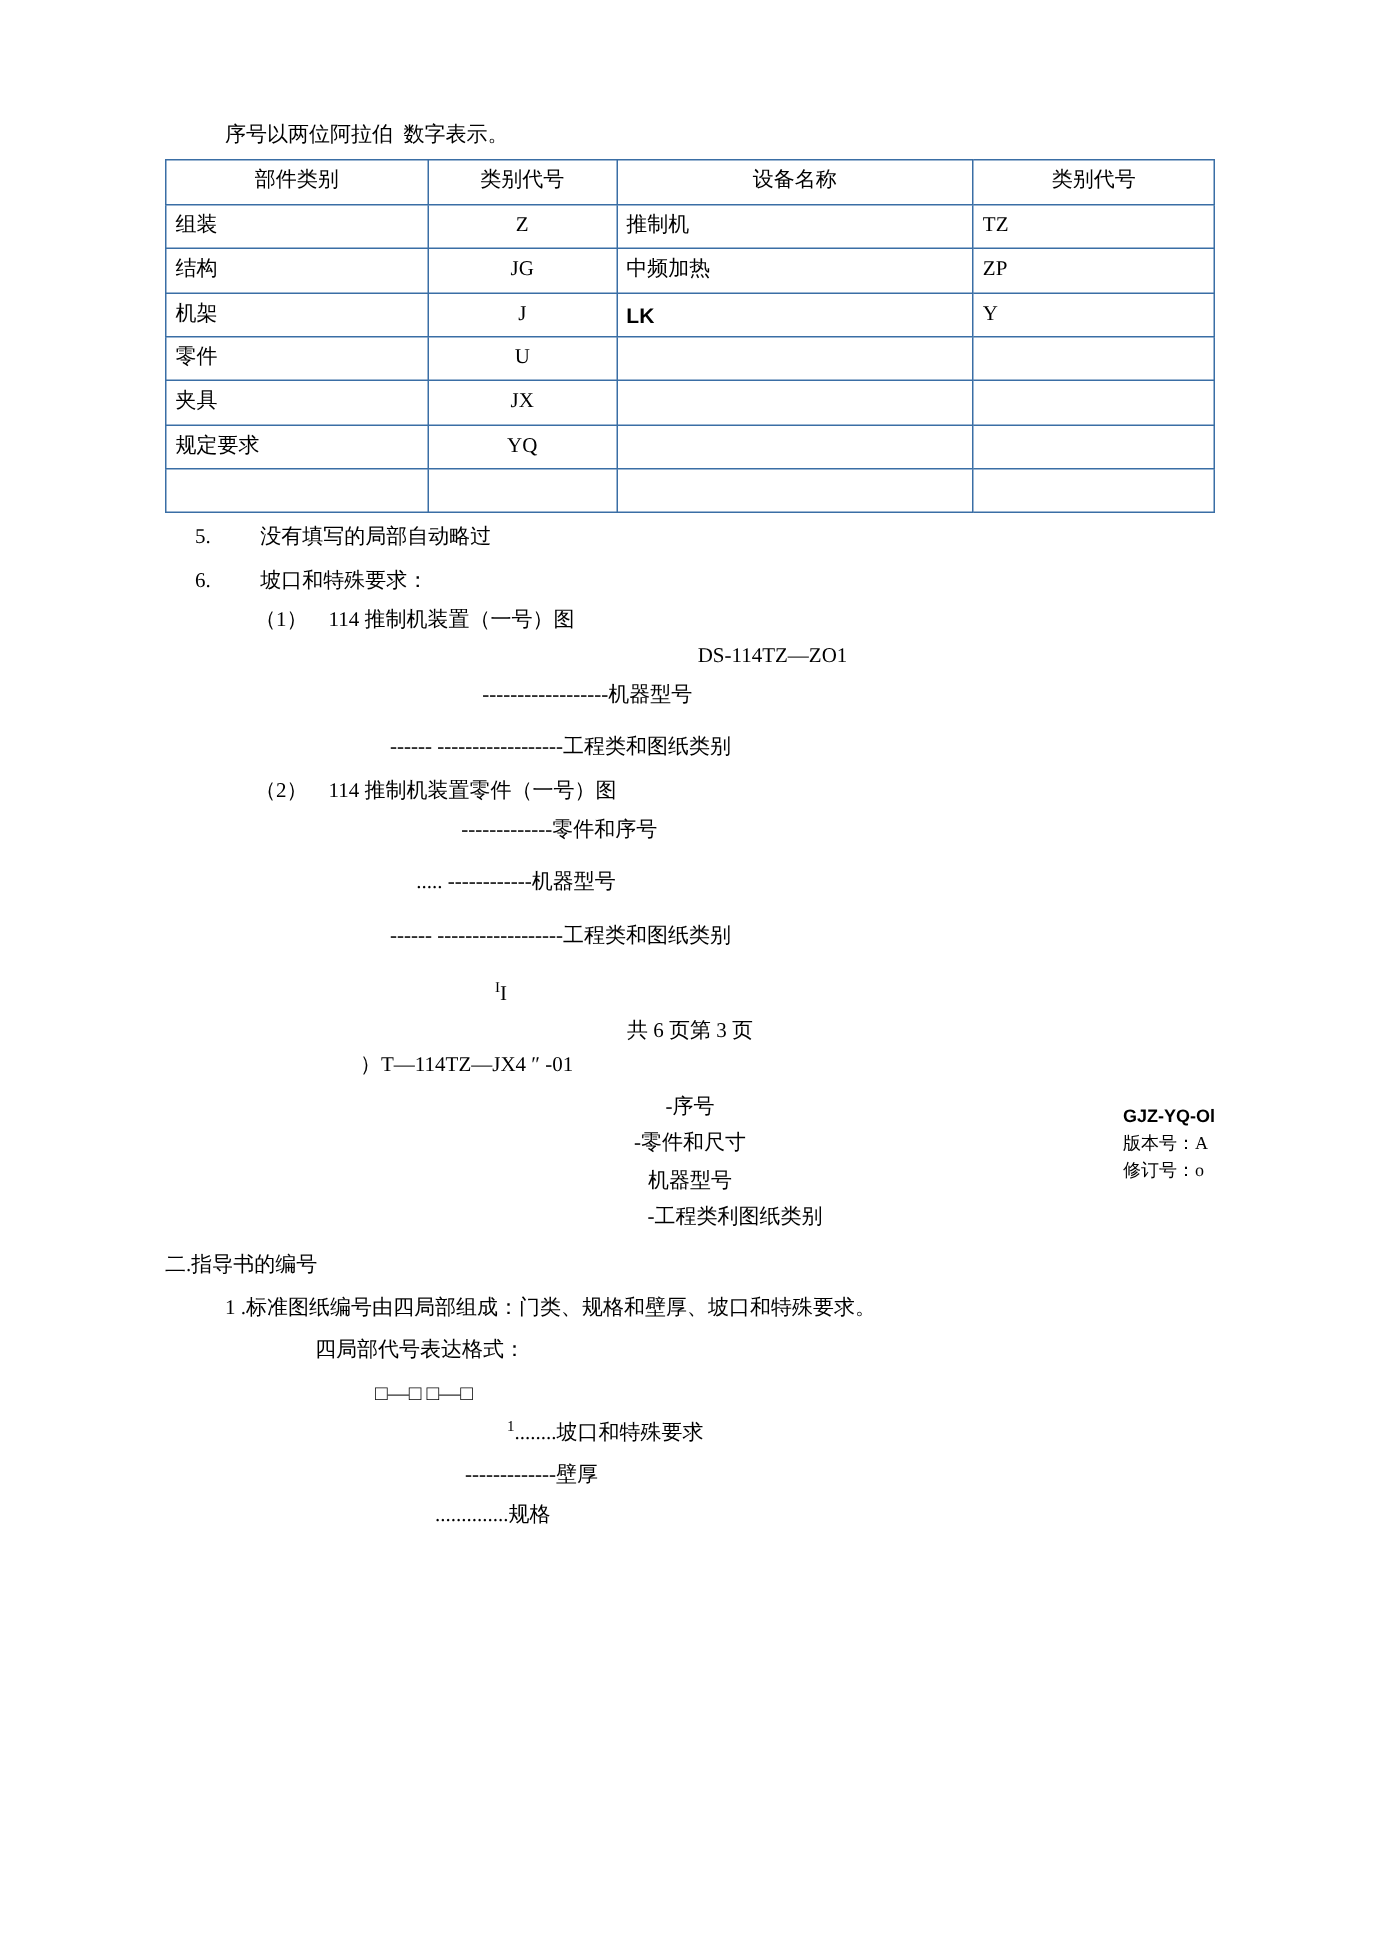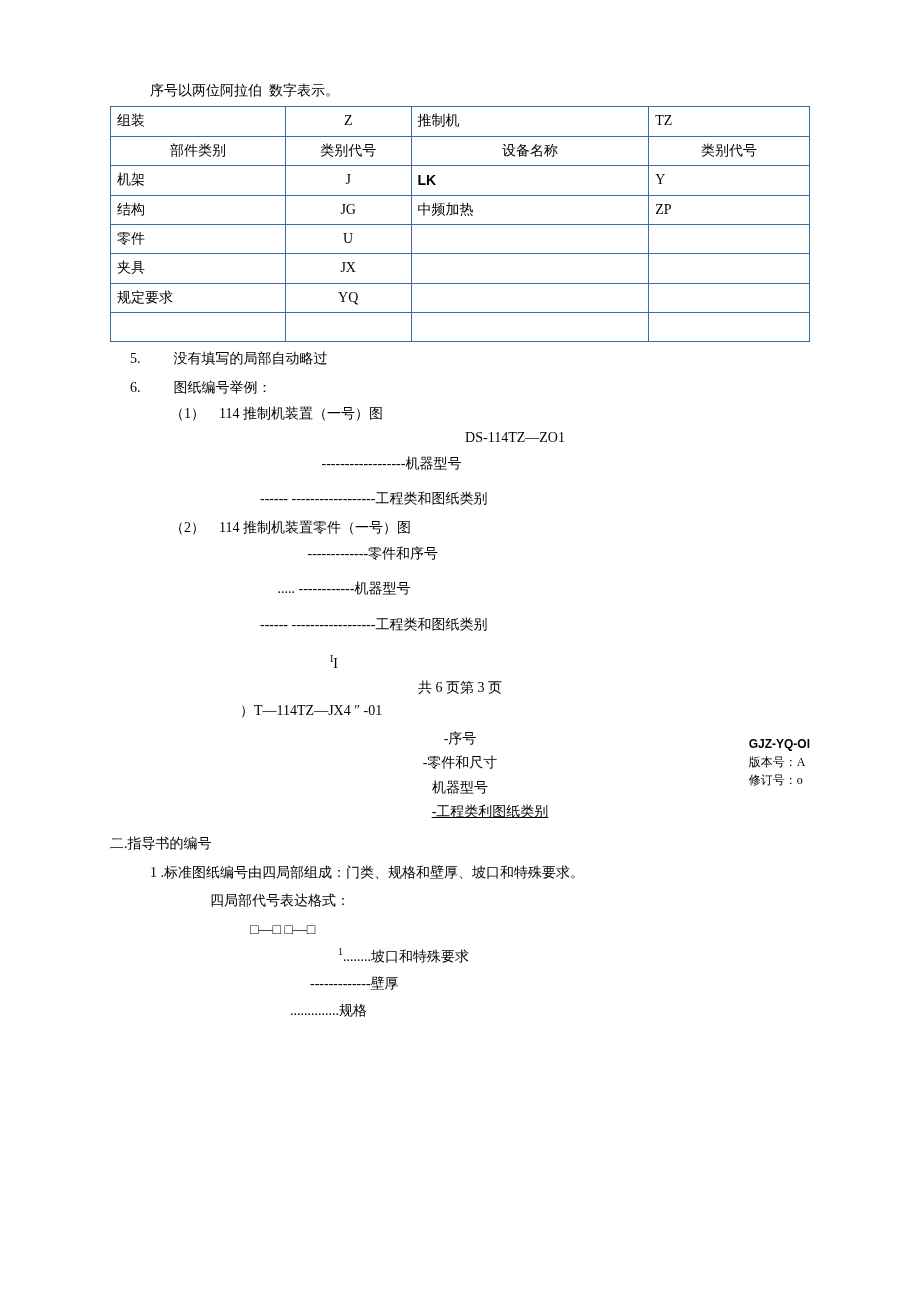--- a/index.html
+++ b/index.html
@@ -69,42 +69,42 @@
 <div class="page">
 
   <div class="line1">
     <span>序号以两位阿拉伯</span>&nbsp;
     <span>数字表示。</span>
   </div>
 
   <table class="t1">
     <tbody>
         <tr>
+      <th class="col-a">部件类别</th>
+      <th class="col-b">类别代号</th>
+      <th class="col-c">设备名称</th>
+      <th class="col-d">类别代号</th>
+    </tr>
+    <tr>
       <td>组装</td>
       <td class="col-b">Z</td>
       <td>推制机</td>
       <td>TZ</td>
     </tr>
     <tr>
-      <th class="col-a">部件类别</th>
-      <th class="col-b">类别代号</th>
-      <th class="col-c">设备名称</th>
-      <th class="col-d">类别代号</th>
+      <td>结构</td>
+      <td class="col-b">JG</td>
+      <td>中频加热</td>
+      <td>ZP</td>
     </tr>
     <tr>
       <td>机架</td>
       <td class="col-b">J</td>
       <td class="lk">LK</td>
       <td>Y</td>
-    </tr>
-    <tr>
-      <td>结构</td>
-      <td class="col-b">JG</td>
-      <td>中频加热</td>
-      <td>ZP</td>
     </tr>
     <tr>
       <td>零件</td>
       <td class="col-b">U</td>
       <td></td>
       <td></td>
     </tr>
     <tr>
       <td>夹具</td>
       <td class="col-b">JX</td>
@@ -126,21 +126,21 @@
   </tbody>
     </table>
 
   <div class="item-5">
     <span class="num">5.</span>
     <span>没有填写的局部自动略过</span>
   </div>
 
   <div class="item-6">
     <span class="num">6.</span>
-    <span>图纸编号举例：</span>
+    <span>坡口和特殊要求：</span>
   </div>
 
   <div class="sub1">
     <span>（1）</span>&nbsp;&nbsp;&nbsp;
     <span>114 推制机装置（一号）图</span>
   </div>
   <div class="sub2">DS-114TZ—ZO1</div>
   <div class="dashlines">
     &nbsp;&nbsp;&nbsp;&nbsp;&nbsp;&nbsp;&nbsp;&nbsp;&nbsp;<span>------------------机器型号</span>
   </div>
@@ -166,21 +166,21 @@
 
   <div style="padding-left:220px; margin-top:14px;">
     <span class="sup1">I</span><span>I</span>
   </div>
 
   <div class="center-line">共 6 页第 3 页</div>
   <div style="padding-left:130px;">）T—114TZ—JX4 ″ -01</div>
   <div class="center-line" style="margin-top:6px;">-序号</div>
   <div class="center-line">-零件和尺寸</div>
   <div class="center-line">机器型号</div>
-  <div class="center-line" style="padding-left:60px;text-decoration:underline;">-工程类利图纸类别</div>
+  <div class="center-line" style="padding-left:60px;">-工程类利图纸类别</div>
 
   <div class="sec2-h">二.指导书的编号</div>
   <div class="sec2-1">1 .标准图纸编号由四局部组成：门类、规格和壁厚、坡口和特殊要求。</div>
   <div class="sec2-2">四局部代号表达格式：</div>
   <div class="sec2-boxes">□—□ □—□</div>
   <div class="sec2-dash">
     &nbsp;&nbsp;&nbsp;&nbsp;&nbsp;&nbsp;&nbsp;&nbsp;<span class="sup1">1</span><span>........坡口和特殊要求</span>
   </div>
   <div class="sec2-dash">-------------壁厚</div>
   <div class="sec2-dash" style="padding-left:180px;">..............规格</div>

